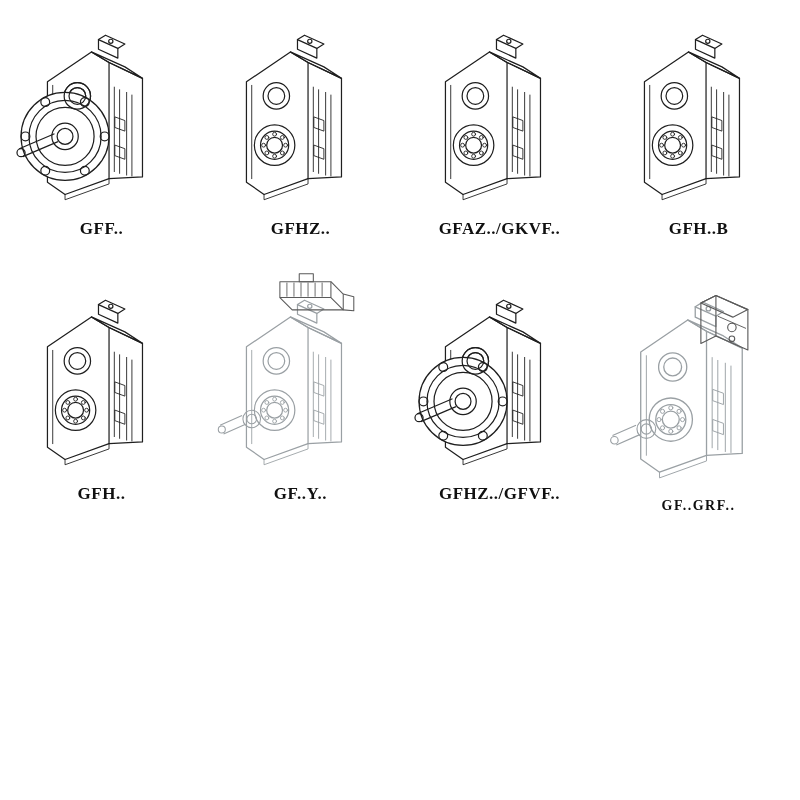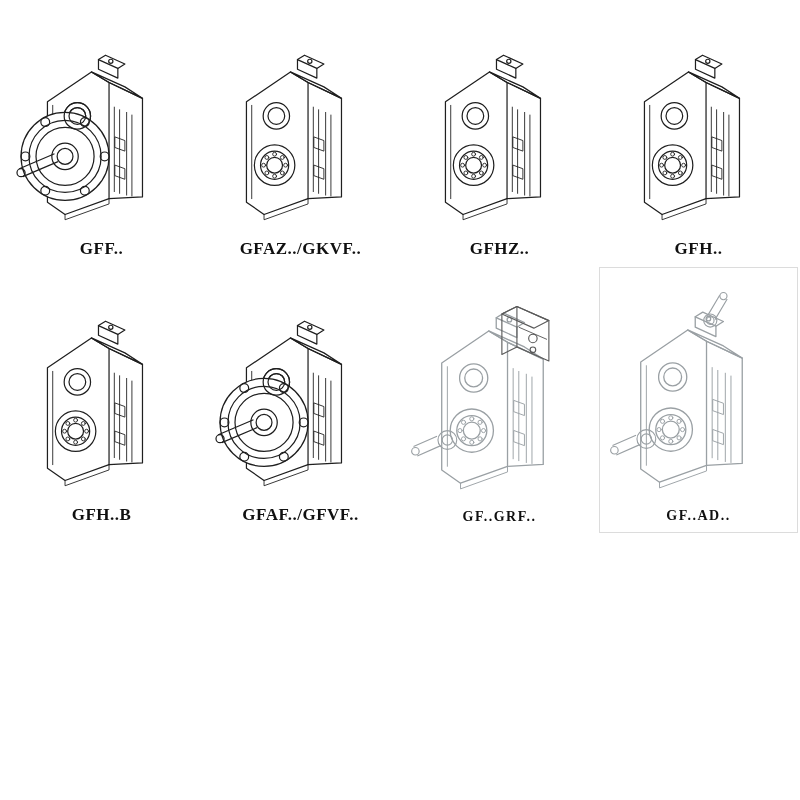--- a/index.html
+++ b/index.html
@@ -8,21 +8,21 @@
     display:grid;
     grid-template-columns:repeat(4,1fr);
     grid-template-rows:repeat(3,1fr);
     width:800px;height:800px;
     box-sizing:border-box;
     padding:2px;
   }
   figure.cell{
     margin:0;padding:2px 0 8px;
     display:flex;flex-direction:column;
-    align-items:center;justify-content:flex-end;
+    align-items:center;justify-content:flex-start;
     box-sizing:border-box;
   }
   .cell svg.drawing{width:176px;height:212px;display:block;}
   .cell.large svg.drawing{width:188px;height:226px;}
   figcaption{
     font-family:"Liberation Serif",serif;
     font-weight:700;font-size:17px;color:#101010;
     margin-top:3px;letter-spacing:.5px;white-space:nowrap;
   }
   .big-label figcaption{font-size:14px;letter-spacing:1.5px;}
@@ -180,62 +180,62 @@
     <svg class="drawing dark" viewBox="0 0 200 240">
         <use href="#sym-flange-shaft" xlink:href="#sym-flange-shaft"></use>
       </svg>
     <figcaption>GFF..</figcaption>
   </figure>
 
   <figure class="cell">
     <svg class="drawing dark" viewBox="0 0 200 240">
         <use href="#sym-housing" xlink:href="#sym-housing"></use>
       </svg>
+    <figcaption>GFHZ..</figcaption>
+  </figure>
+
+  <figure class="cell">
+    <svg class="drawing dark" viewBox="0 0 200 240">
+        <use href="#sym-housing" xlink:href="#sym-housing"></use>
+      </svg>
     <figcaption>GFAZ../GKVF..</figcaption>
   </figure>
 
-  <figure class="cell">
-    <svg class="drawing dark" viewBox="0 0 200 240">
-        <use href="#sym-housing" xlink:href="#sym-housing"></use>
-      </svg>
-    <figcaption>GFHZ..</figcaption>
-  </figure>
-
+
+  <figure class="cell">
+    <svg class="drawing dark" viewBox="0 0 200 240">
+        <use href="#sym-housing" xlink:href="#sym-housing"></use>
+      </svg>
+    <figcaption>GFH..B</figcaption>
+  </figure>
 
   <figure class="cell">
     <svg class="drawing dark" viewBox="0 0 200 240">
         <use href="#sym-housing" xlink:href="#sym-housing"></use>
       </svg>
     <figcaption>GFH..</figcaption>
   </figure>
 
-  <figure class="cell">
-    <svg class="drawing dark" viewBox="0 0 200 240">
-        <use href="#sym-housing" xlink:href="#sym-housing"></use>
-      </svg>
-    <figcaption>GFH..B</figcaption>
-  </figure>
-
-
+
+  <figure class="cell">
+    <svg class="drawing ghost" viewBox="0 0 200 240">
+        <use href="#sym-ghost-y" xlink:href="#sym-ghost-y"></use>
+      </svg>
+    <figcaption>GF..Y..</figcaption>
+  </figure>
 
   <figure class="cell">
     <svg class="drawing dark" viewBox="0 0 200 240">
         <use href="#sym-flange-shaft" xlink:href="#sym-flange-shaft"></use>
       </svg>
-    <figcaption>GFAF../GFVF..</figcaption>
+    <figcaption>GFHZ../GFVF..</figcaption>
   </figure>
 
 
   <figure class="cell large big-label">
     <svg class="drawing ghost" viewBox="0 0 200 240">
         <use href="#sym-ghost-grf" xlink:href="#sym-ghost-grf"></use>
       </svg>
     <figcaption>GF..GRF..</figcaption>
   </figure>
 
-  <figure class="cell large big-label boxed">
-    <svg class="drawing ghost" viewBox="0 0 200 240">
-        <use href="#sym-ghost-ad" xlink:href="#sym-ghost-ad"></use>
-      </svg>
-    <figcaption>GF..AD..</figcaption>
-  </figure>
 
 </main>
 
 </body></html>

